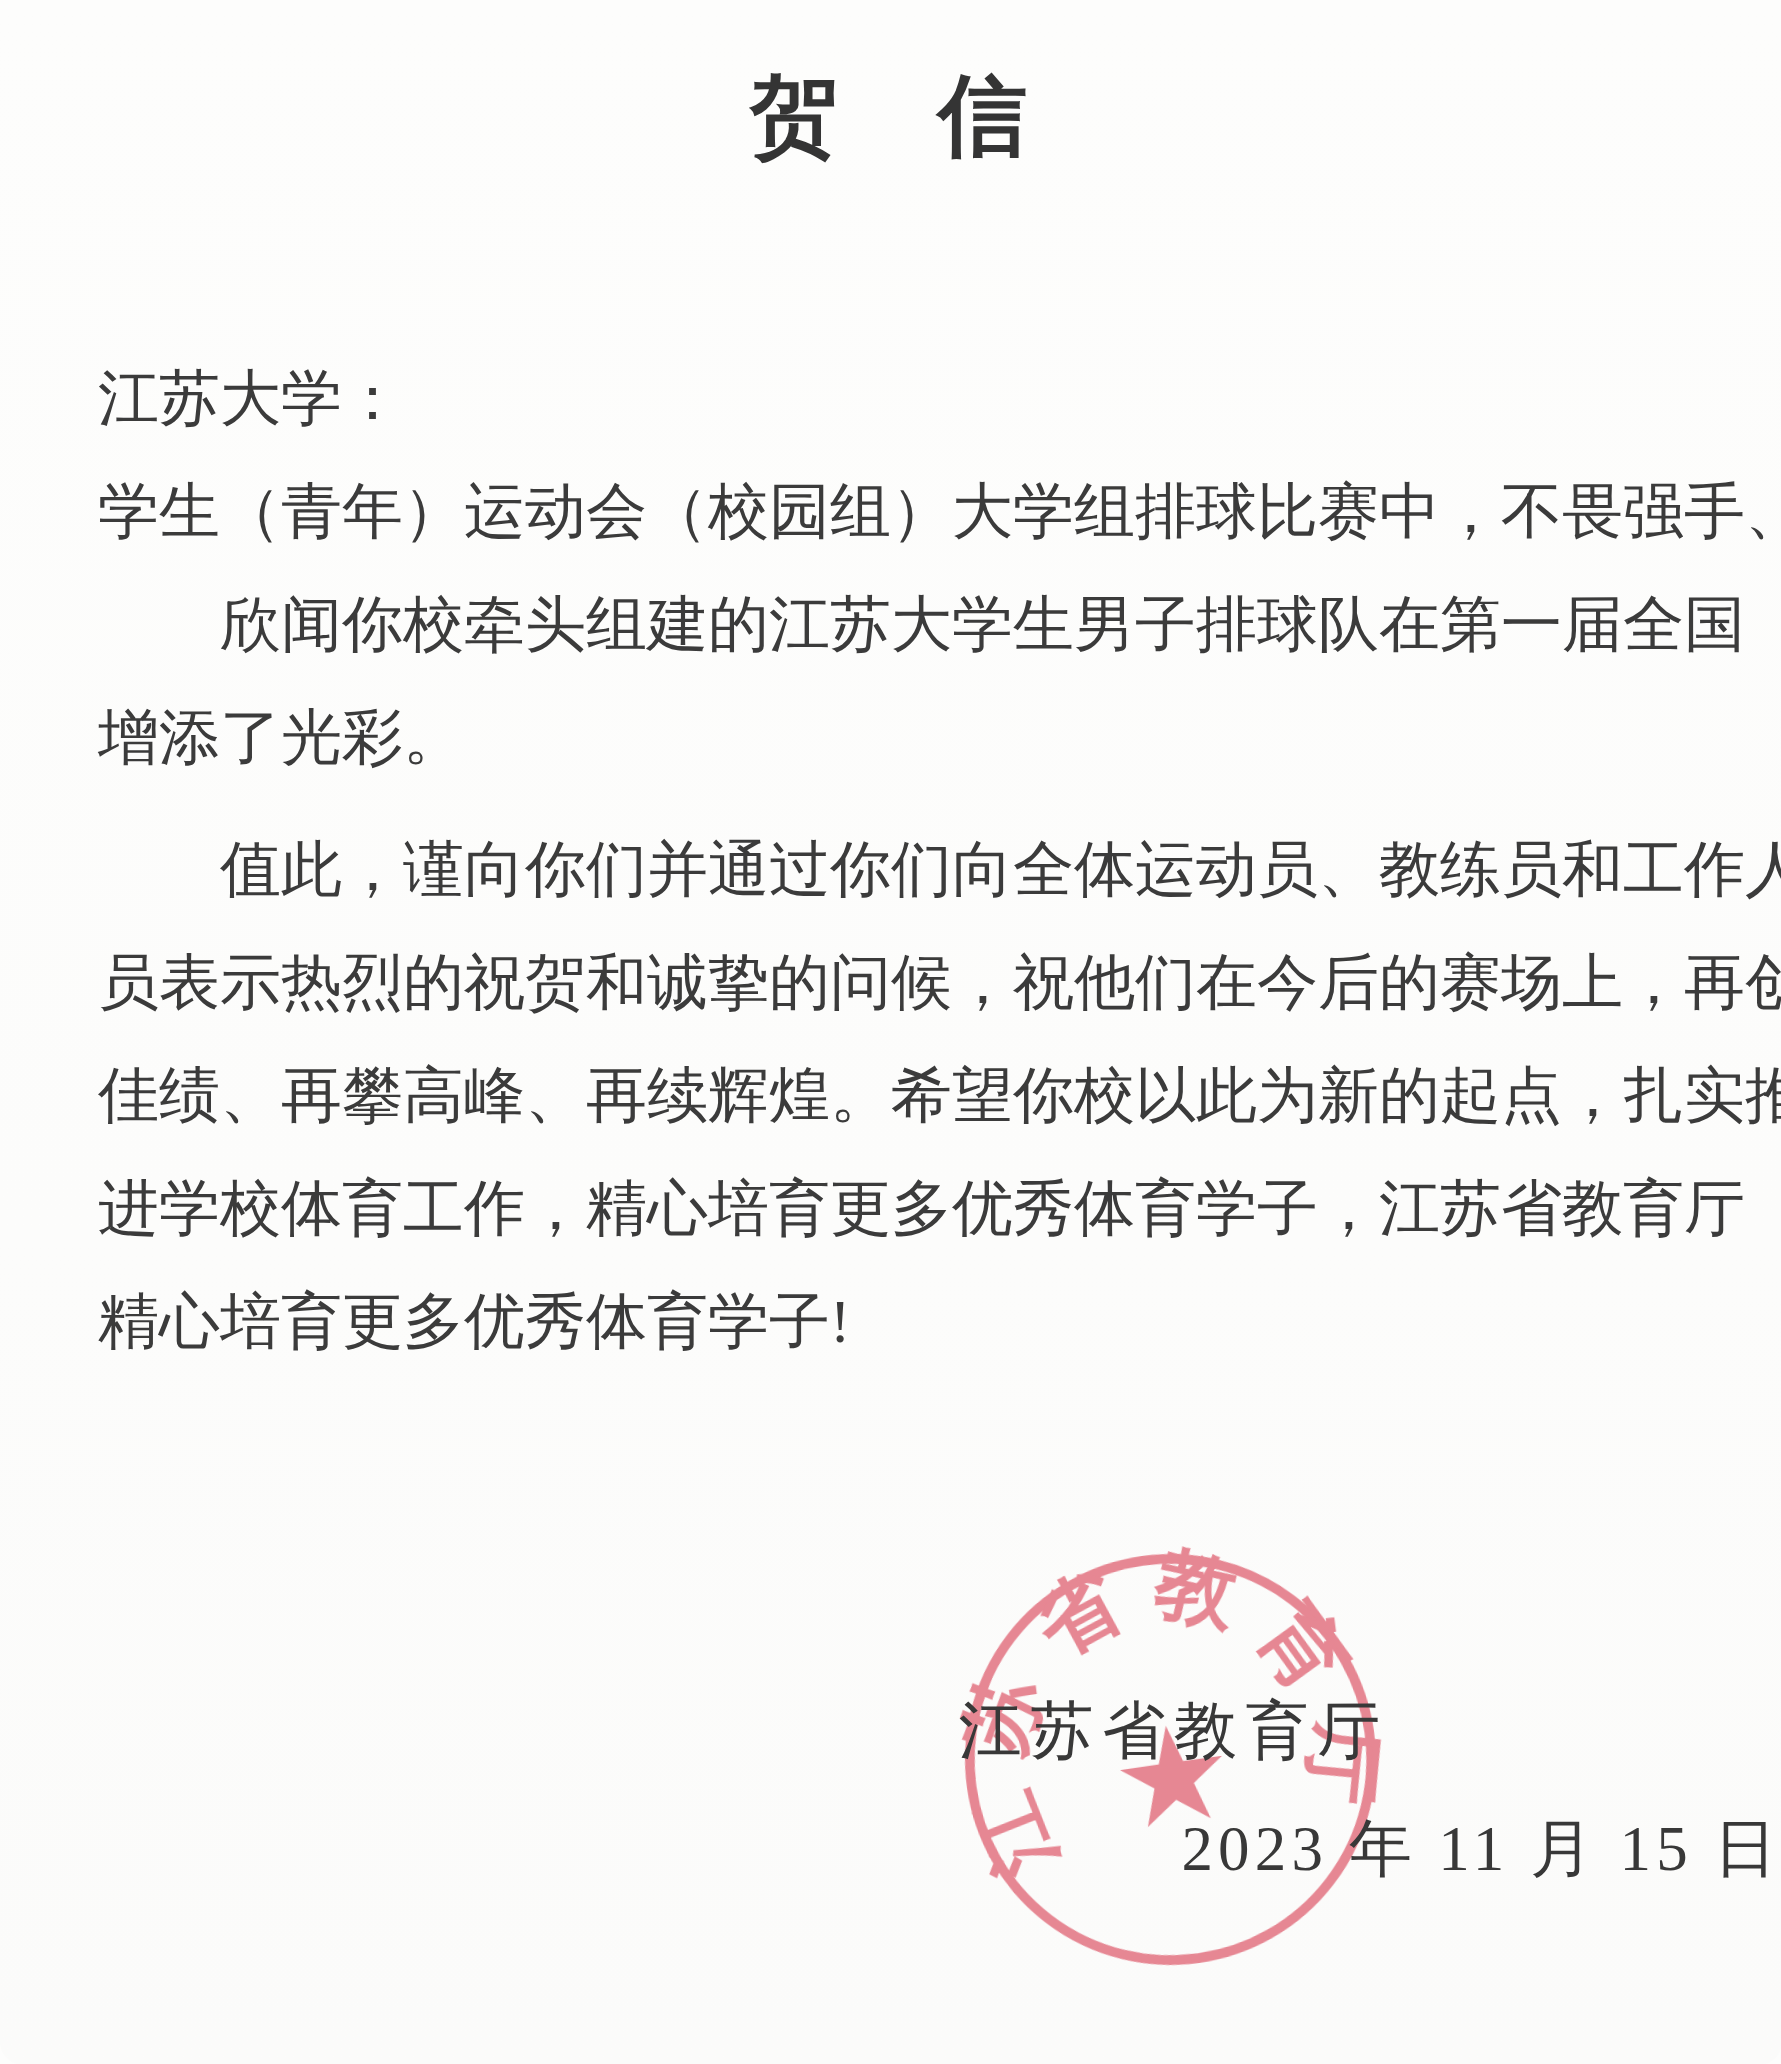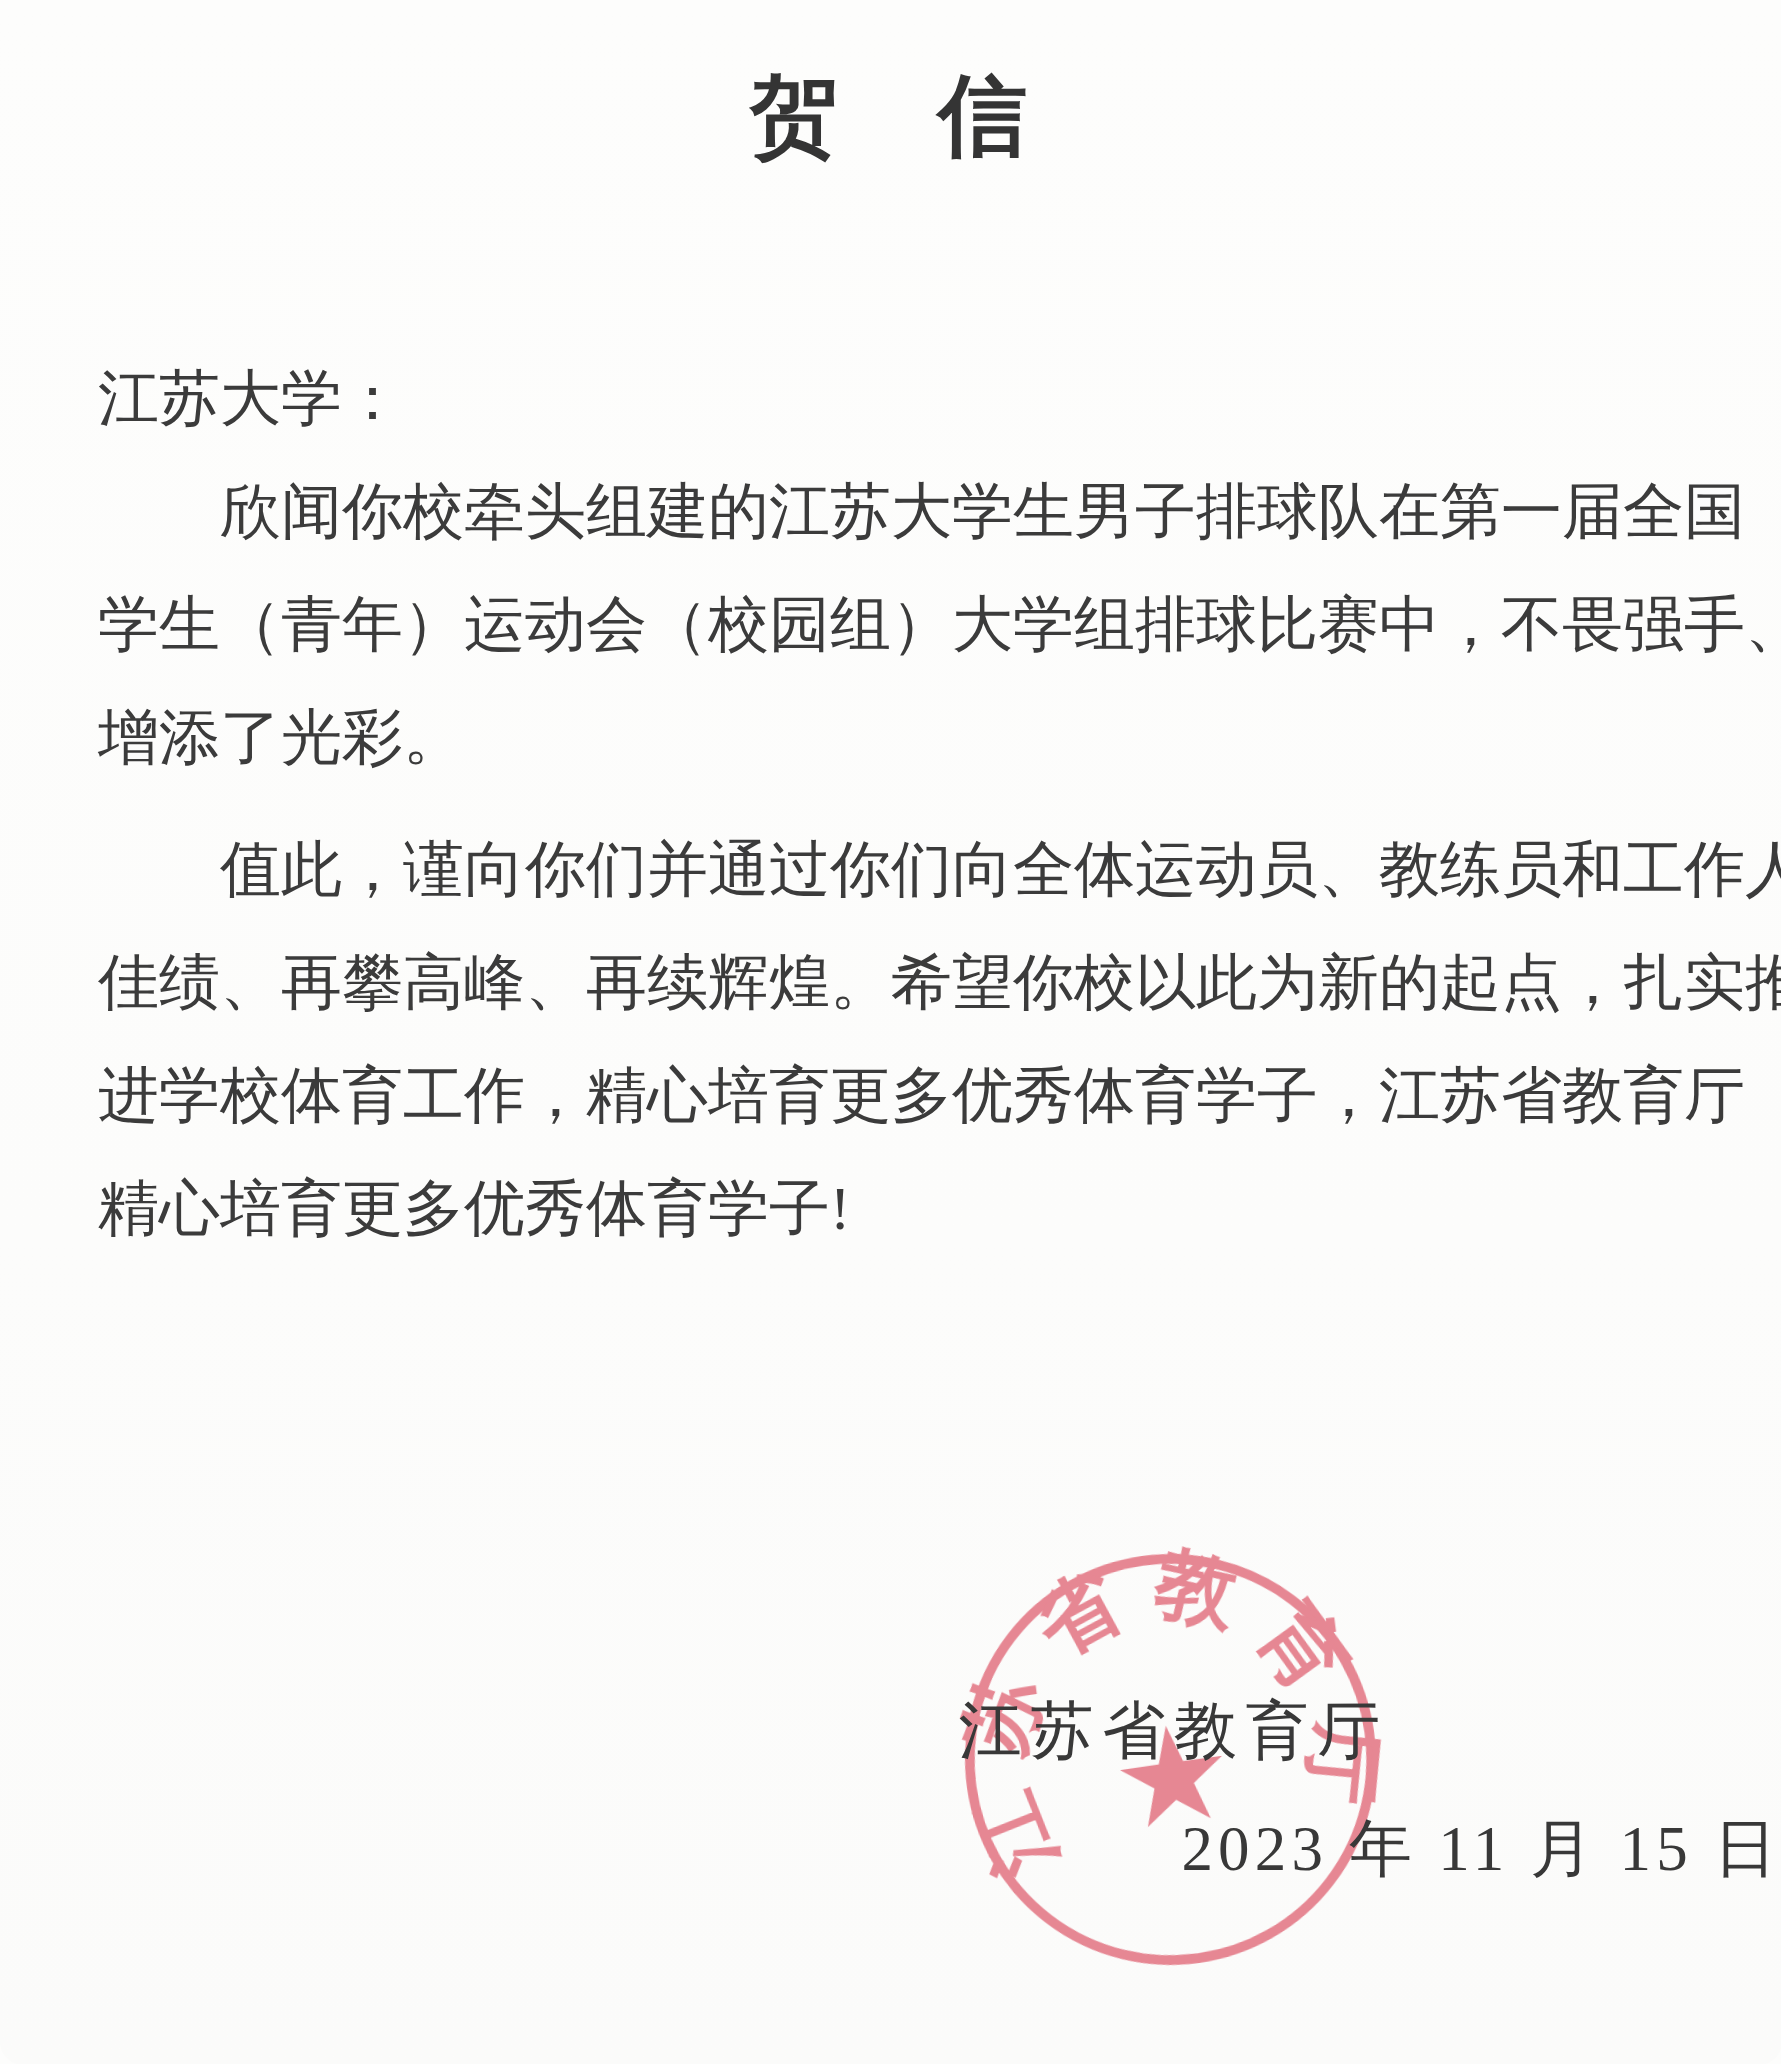--- a/index.html
+++ b/index.html
@@ -96,27 +96,28 @@
 <body>
 
 <div class="page">
 
   <h1 class="letter-title">贺　信</h1>
 
   <div class="body-col">
     <div class="salutation">江苏大学：</div>
 
     <div>
+      <div class="line">学生（青年）运动会（校园组）大学组排球比赛中，不畏强手、</div>
       <div class="line first">欣闻你校牵头组建的江苏大学生男子排球队在第一届全国</div>
-      <div class="line">学生（青年）运动会（校园组）大学组排球比赛中，不畏强手、</div>
       <div class="line noj">增添了光彩。</div>
     </div>
 
     <div class="para2">
       <div class="line first">值此，谨向你们并通过你们向全体运动员、教练员和工作人</div>
+      <div class="line">员表示热烈的祝贺和诚挚的问候，祝他们在今后的赛场上，再创</div>
       <div class="line">佳绩、再攀高峰、再续辉煌。希望你校以此为新的起点，扎实推</div>
       <div class="line">进学校体育工作，精心培育更多优秀体育学子，江苏省教育厅</div>
       <div class="line noj">精心培育更多优秀体育学子!</div>
     </div>
   </div>
 
   <div class="sign-row">江苏省教育厅</div>
   <div class="date-row">2023 年 11 月 15 日</div>
 
   <div class="seal">

